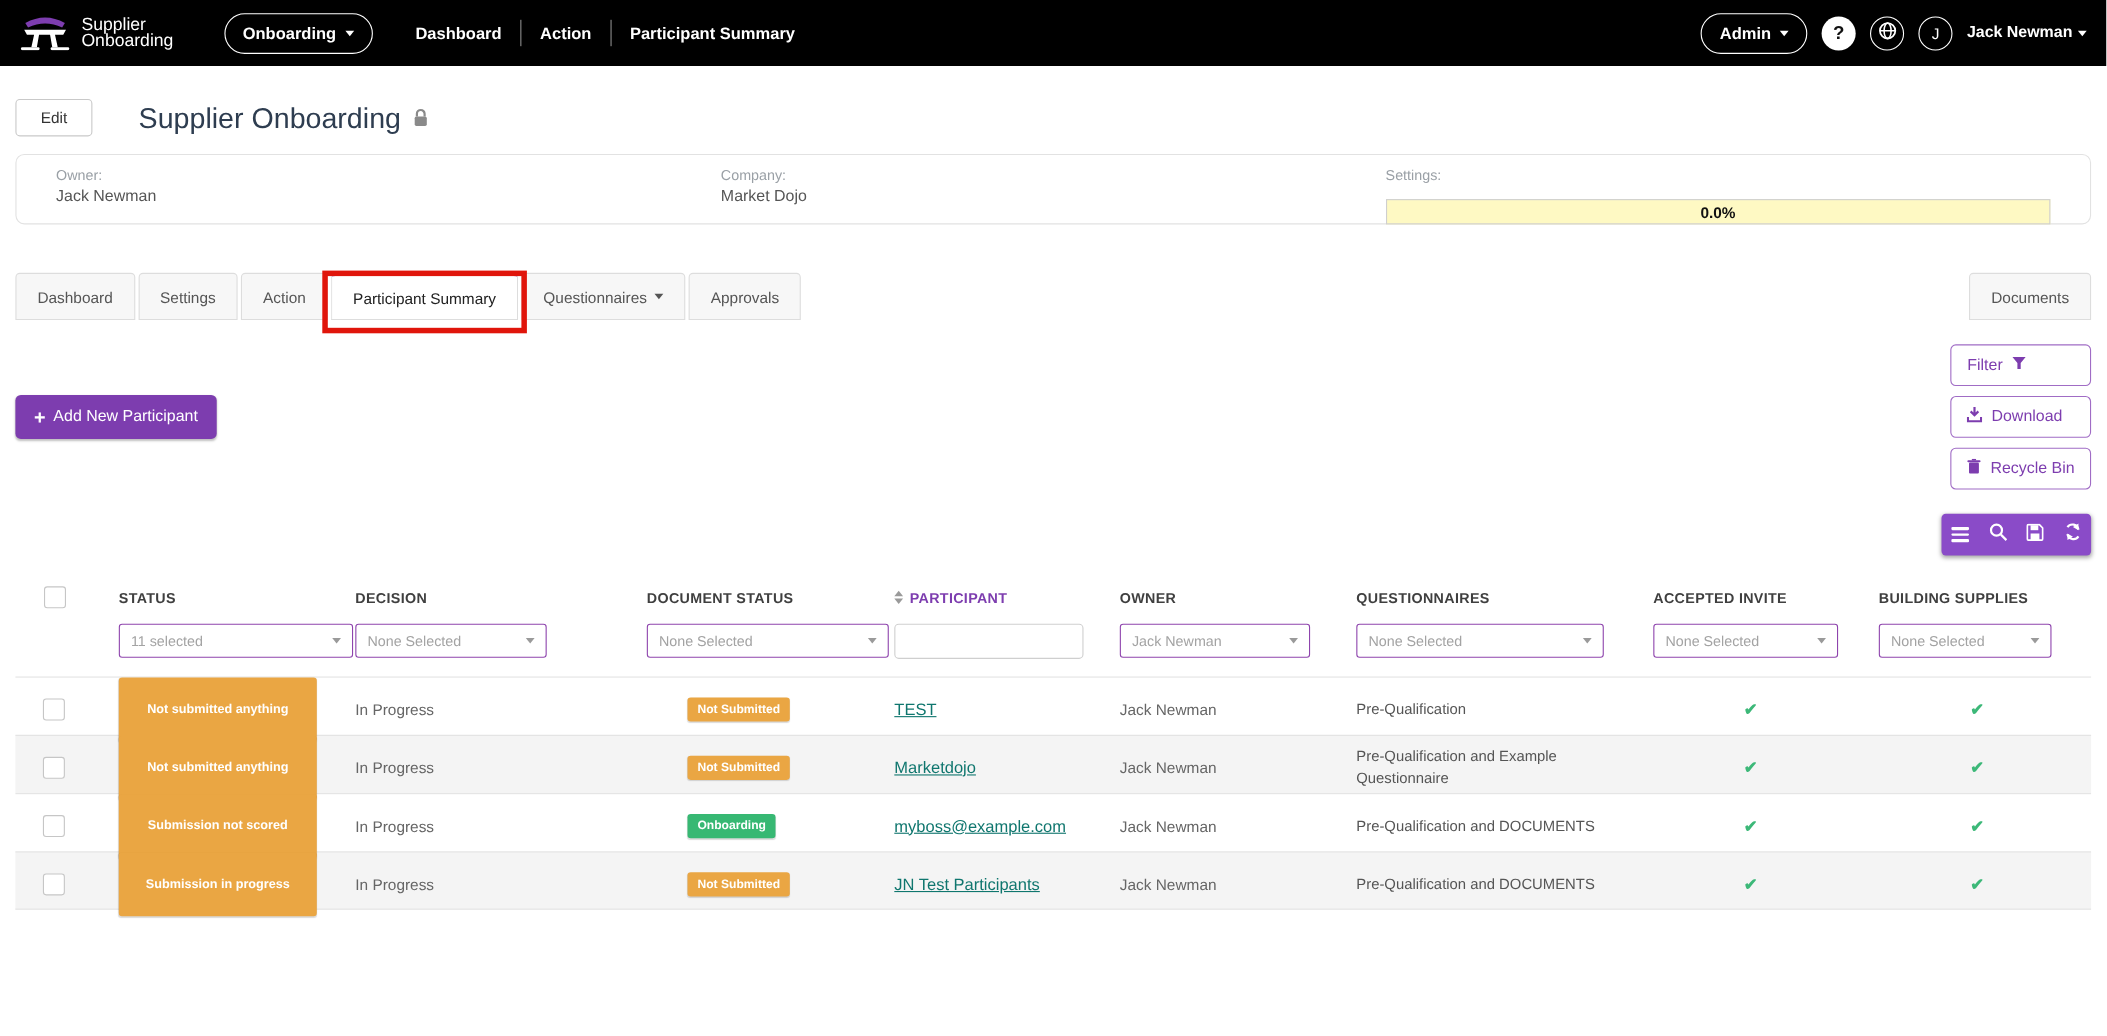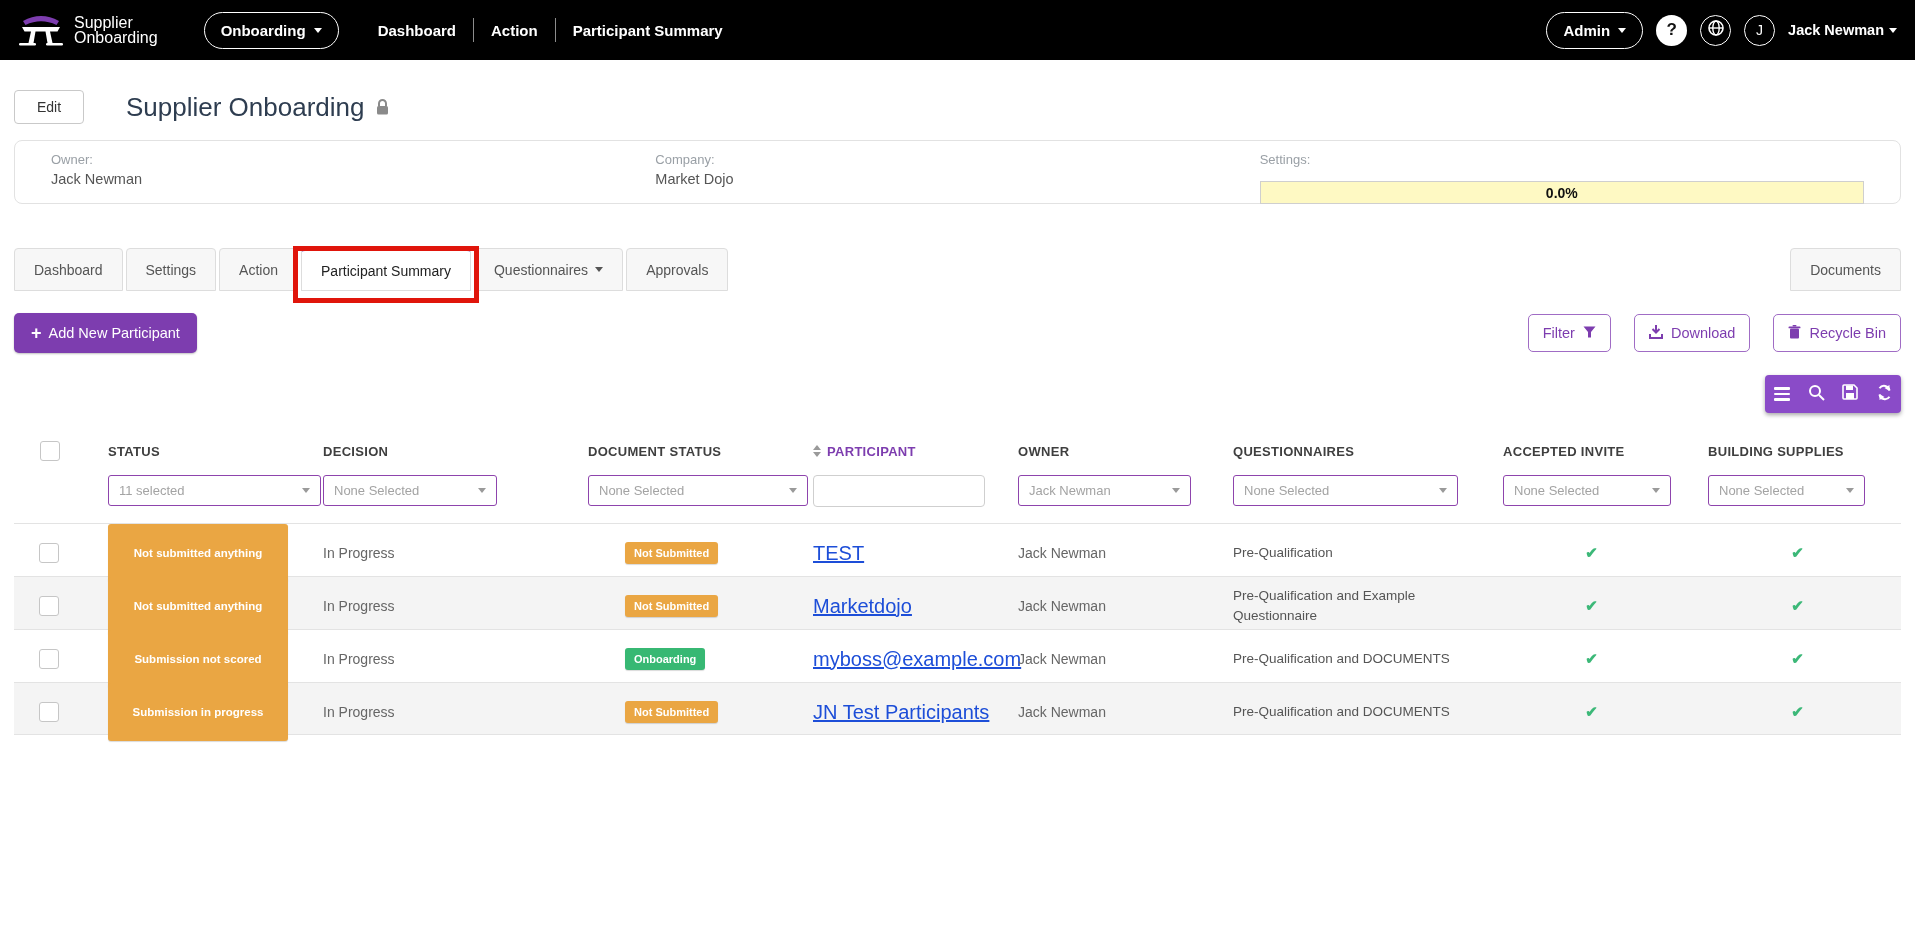--- a/index.html
+++ b/index.html
@@ -50,21 +50,21 @@
     border:5px solid #e0150b; pointer-events:none; z-index:6; }
   .tab-caret { width:0; height:0; border-left:4px solid transparent; border-right:4px solid transparent;
     border-top:5px solid #555; }
 
   
   .content { padding:0 14px; }
   .action-row { display:flex; align-items:center; margin-top:22px; }
   .add-btn { height:40px; padding:0 17px; background:#7d3daf; color:#fff; border:none; border-radius:5px;
     font-size:14.5px; cursor:pointer; display:flex; align-items:center; gap:7px; box-shadow:0 1px 2px rgba(0,0,0,.25); }
   .add-plus { font-size:18px; font-weight:bold; }
-  .right-btns { margin-left:auto; display:flex; gap:23px; }
+  .right-btns { margin-left:auto; display:flex; gap:9px;flex-direction:column; }
   .outline-btn { height:38px; padding:0 14px; background:#fff; border:1px solid #a06cc5; border-radius:5px;
     color:#7d3daf; font-size:14.5px; cursor:pointer; display:flex; align-items:center; gap:8px; }
 
   .grid-toolbar-row { display:flex; justify-content:flex-end; margin-top:22px; }
   .grid-toolbar { display:flex; background:#8a4bc8; border-radius:4px; box-shadow:0 2px 4px rgba(0,0,0,.35); overflow:hidden; }
   .gt-btn { width:34px; height:38px; display:flex; align-items:center; justify-content:center; cursor:pointer; }
   .hamburger { display:flex; flex-direction:column; gap:3px; }
   .hamburger i { width:16px; height:2.5px; background:#fff; border-radius:1px; }
 
   
@@ -91,21 +91,21 @@
 
   .data-row { height:53px; border-top:1px solid #e3e3e3; }
   .data-row:nth-child(even) { background:#f4f4f4; }
   .data-row:last-child { border-bottom:1px solid #e3e3e3; }
   .cell { padding-left:14px; font-size:14px; color:#666; }
   .badge { display:inline-block; color:#fff; font-size:11.5px; font-weight:bold; text-align:center;
     border-radius:3px; padding:6px 8px; background:#eaa643; box-shadow:0 1px 1px rgba(0,0,0,.15); }
   .badge-status { width:180px; padding:23px 0; }
   .badge-doc { margin-left:37px; font-size:11px; padding:5px 9px; }
   .badge-green { background:#37b873; }
-  .plink { color:#1d4ed8; text-decoration:underline; font-size:20px; cursor:pointer;margin-top:28px; }
+  .plink { color:#0f766e; text-decoration:underline; font-size:15px; cursor:pointer;margin-top:28px; }
   .quest-cell { font-size:13.5px; color:#555; line-height:1.45; padding-right:24px; }
   .check-cell { text-align:center; padding-left:0; color:#3cb878; font-size:15px; font-weight:bold; }
 </style>
 </head>
 <body>
 
 <div class="navbar">
   <div class="brand">
     <span>
       <svg width="46" height="36" viewBox="0 0 46 36">

